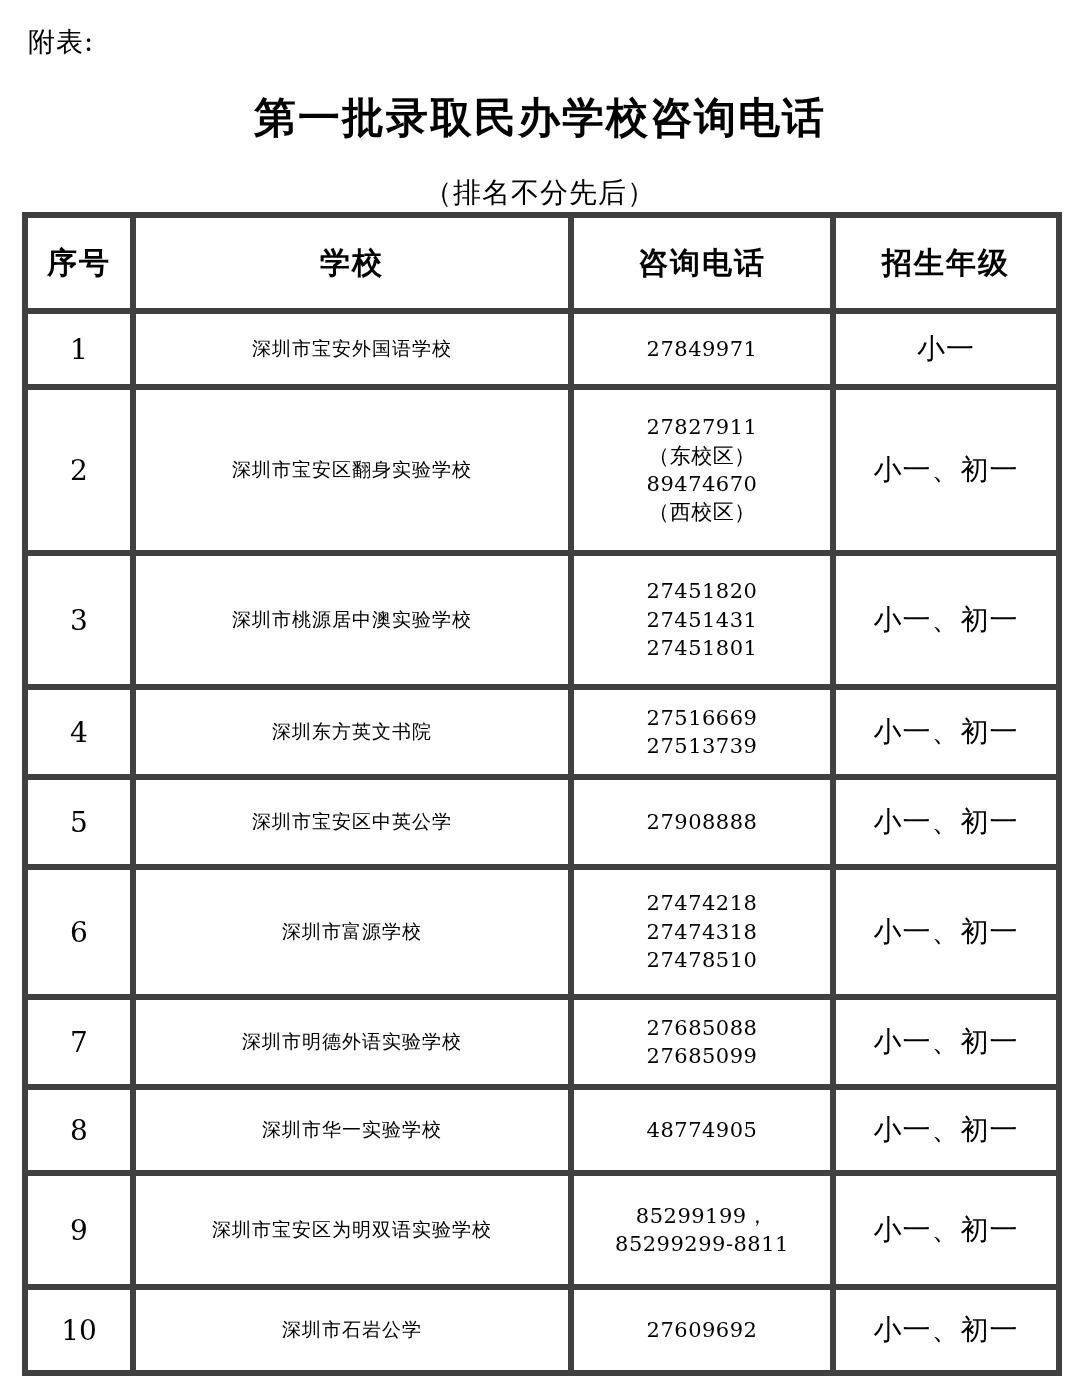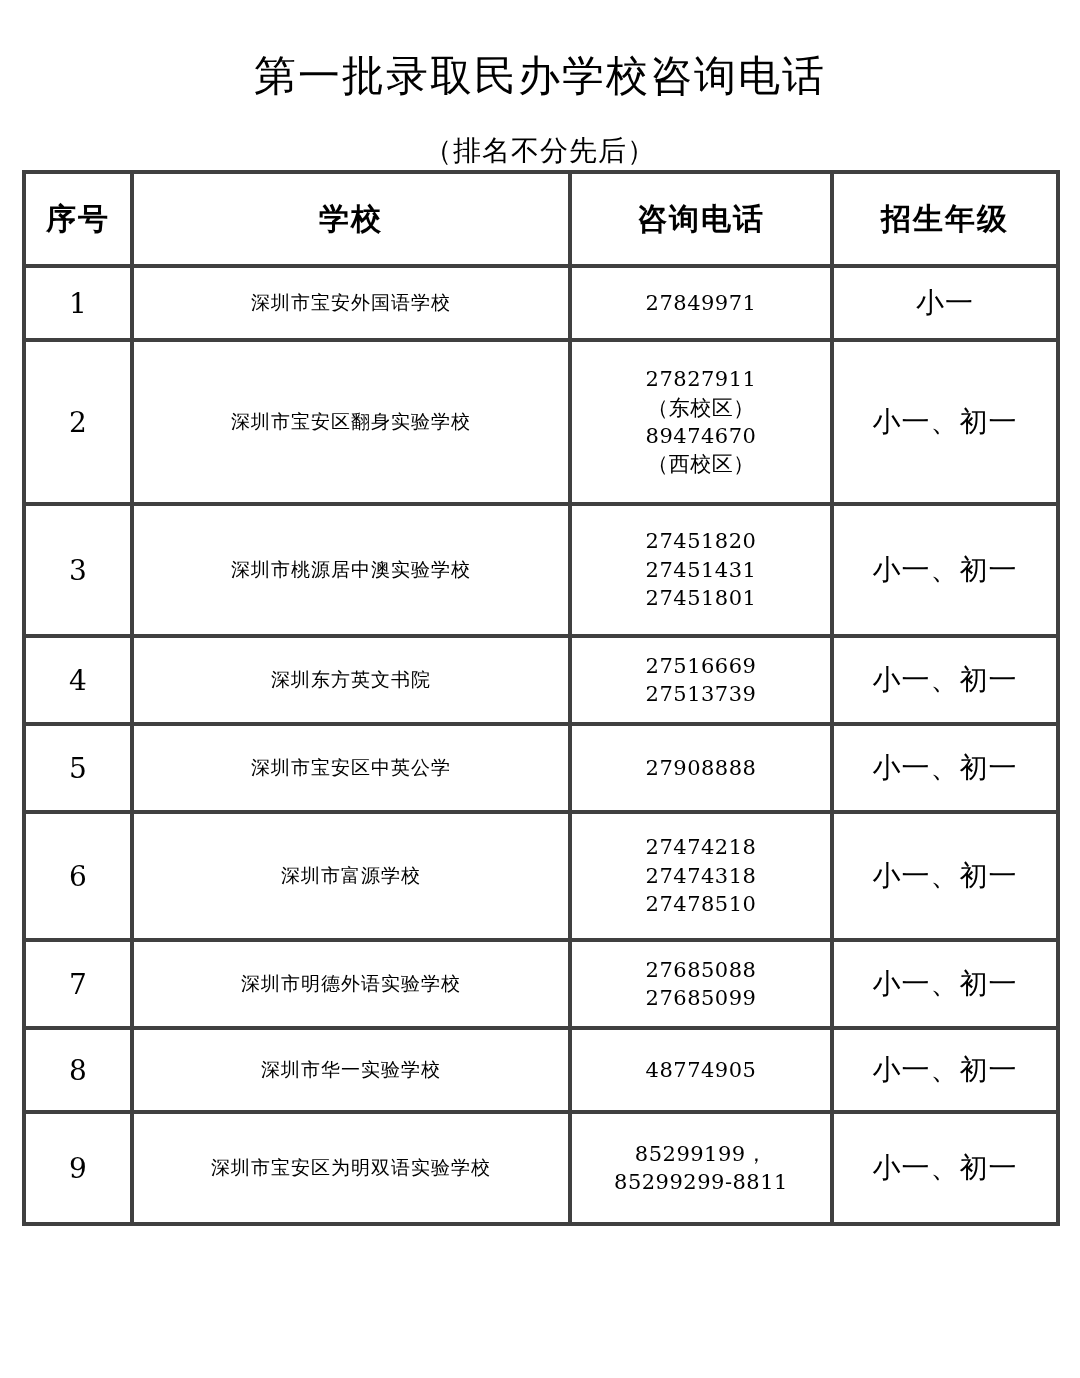--- a/index.html
+++ b/index.html
@@ -23,40 +23,40 @@
   }
   .attach-label {
     font-size: 27px;
     letter-spacing: 1px;
     margin: 6px 0 0 6px;
     font-weight: 400;
   }
   .doc-title {
     text-align: center;
     font-size: 42px;
-    font-weight: normal;
+    font-weight: bold;
     letter-spacing: 2px;
     margin-top: 30px;
     margin-bottom: 0;
   }
   .doc-subtitle {
     text-align: center;
     font-size: 28px;
     letter-spacing: 1px;
     margin-top: 28px;
   }
   table.phone-table {
     border-collapse: collapse;
     width: 1034px;
     margin: 0 auto;
     table-layout: fixed;
   }
   table.phone-table th,
   table.phone-table td {
-    border: 4px solid #404040;
+    border: 6px solid #404040;
     text-align: center;
     vertical-align: middle;
     font-weight: 400;
     padding: 4px 2px;
   }
   table.phone-table th {
     font-size: 30px;
     font-weight: bold;
     height: 82px;
     letter-spacing: 2px;
@@ -95,20 +95,21 @@
   tr.r7 td { height: 76px; }
   tr.r8 td { height: 72px; }
   tr.r9 td { height: 100px; }
   tr.r10 td { height: 72px; }
 </style>
 </head>
 <body>
 
 <div class="page">
 
+  <div class="attach-label">附表:</div>
 
   <h1 class="doc-title">第一批录取民办学校咨询电话</h1>
 
   <div class="doc-subtitle">（排名不分先后）</div>
 
   <table class="phone-table">
     <colgroup>
       <col class="c-idx">
       <col class="c-school">
       <col class="c-phone">
@@ -198,16 +199,24 @@
         </tr>
         <tr class="r9">
           <td class="idx">9</td>
           <td class="school">深圳市宝安区为明双语实验学校</td>
           <td class="phone">
             <span class="phone-line">85299199，</span>
             <span class="phone-line">85299299-8811</span>
           </td>
           <td class="grade">小一、初一</td>
         </tr>
+        <tr class="r10">
+          <td class="idx">10</td>
+          <td class="school">深圳市石岩公学</td>
+          <td class="phone">
+            <span class="phone-line">27609692</span>
+          </td>
+          <td class="grade">小一、初一</td>
+        </tr>
       </tbody>
   </table>
 
 </div>
 
 </body></html>

